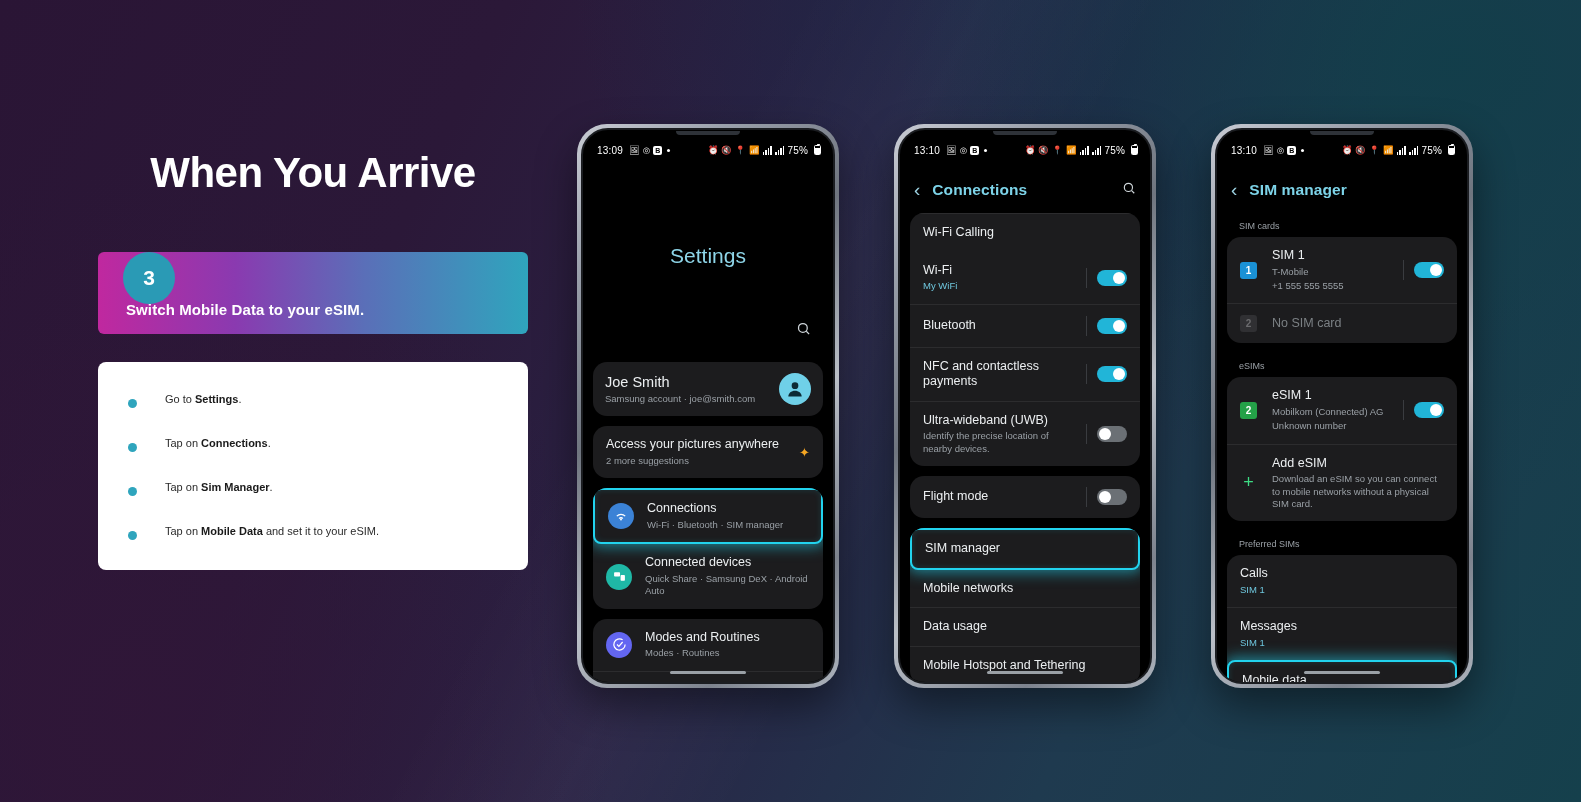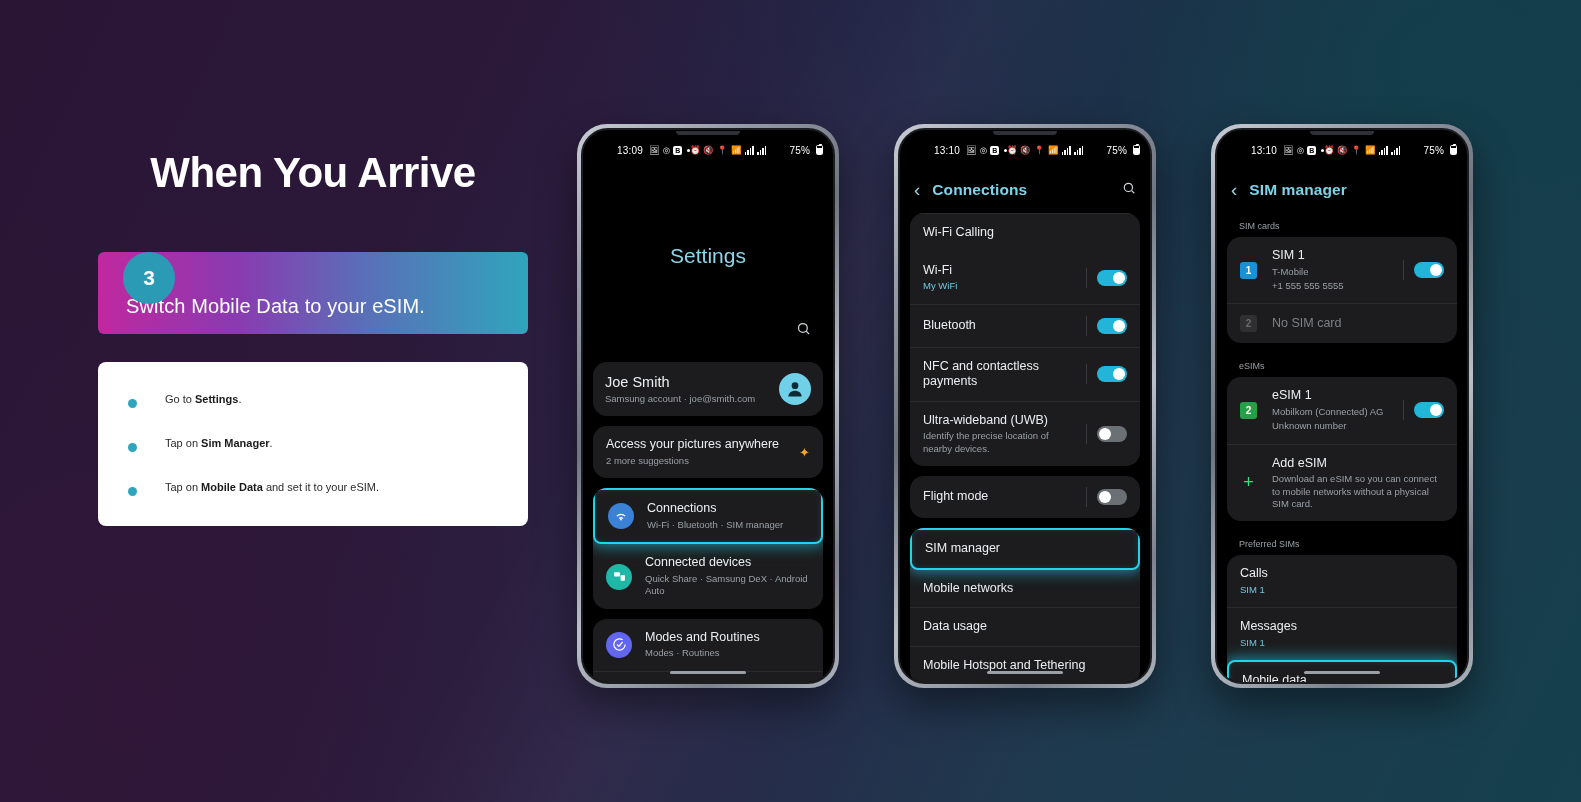--- a/index.html
+++ b/index.html
@@ -29,21 +29,21 @@
     letter-spacing: -0.5px; text-align: center; line-height: 1.1;
     margin-bottom: 56px;
   }
   .step-wrap { position: relative; margin-bottom: 28px; }
   .step-bar {
     height: 82px; border-radius: 6px;
     background: linear-gradient(90deg, #c0289f 0%, #8a3ab0 32%, #5a6fb8 62%, #2fa5bd 100%);
     display: flex; align-items: flex-end; padding: 0 0 16px 28px;
     margin-top: 22px;
   }
-  .step-bar-label { color: #fff; font-size: 20px; font-weight: normal; letter-spacing: 0.1px; }
+  .step-bar-label { color: #fff; font-size: 15px; font-weight: bold; letter-spacing: 0.1px; }
   .step-badge {
     position: absolute; left: 25px; top: 0;
     width: 52px; height: 52px; border-radius: 50%;
     background: #2a9ab5; color: #fff;
     display: flex; align-items: center; justify-content: center;
     font-size: 21px; font-weight: bold;
     z-index: 2;
   }
   .card {
     background: #ffffff; border-radius: 8px;
@@ -81,21 +81,21 @@
     position: absolute; top: 1px; left: 50%; transform: translateX(-50%);
     width: 64px; height: 4px; border-radius: 0 0 4px 4px;
     background: #2e3238;
   }
   .statusbar {
     height: 24px; display: flex; align-items: center;
     justify-content: space-between; padding: 0 12px 0 14px;
     color: #fff; font-size: 9.5px; margin-top: 8px;
   }
   .sb-left, .sb-right { display: flex; align-items: center; gap: 3px; }
-  .sb-time { font-size: 10px; letter-spacing: 0.2px; margin-right: 3px; margin-left: 20px; }
+  .sb-time { font-size: 10px; letter-spacing: 0.2px; margin-right: 3px; }
   .sb-ico { font-size: 8.5px; line-height: 1; opacity: 0.95; display:inline-block; }
   .sb-box {
     display:inline-flex; align-items:center; justify-content:center;
     width:9px; height:9px; border-radius:2px; background:#fff; color:#000;
     font-size:7px; font-weight:bold;
   }
   .sb-dot { width:3px; height:3px; border-radius:50%; background:#fff; display:inline-block; margin-left:2px;}
   .sb-batt {
     width:7px; height:10px; border:1px solid #fff; border-radius:1.5px;
     position: relative; display:inline-block; background: linear-gradient(to top,#fff 72%, transparent 72%);
@@ -194,20 +194,26 @@
     <div class="step-bar">
       <div class="step-bar-label">Switch Mobile Data to your eSIM.</div>
     </div>
   </div>
 
   <div class="card">
     <div class="bullet-row">
       <span class="bullet-dot"></span>
       <div class="bullet-text">
         <span>Go to </span><b>Settings</b><span>.</span>
+      </div>
+    </div>
+    <div class="bullet-row">
+      <span class="bullet-dot"></span>
+      <div class="bullet-text">
+        <span>Tap on </span><b>Connections</b><span>.</span>
       </div>
     </div>
     <div class="bullet-row">
       <span class="bullet-dot"></span>
       <div class="bullet-text">
         <span>Tap on </span><b>Sim Manager</b><span>.</span>
       </div>
     </div>
     <div class="bullet-row">
       <span class="bullet-dot"></span>

